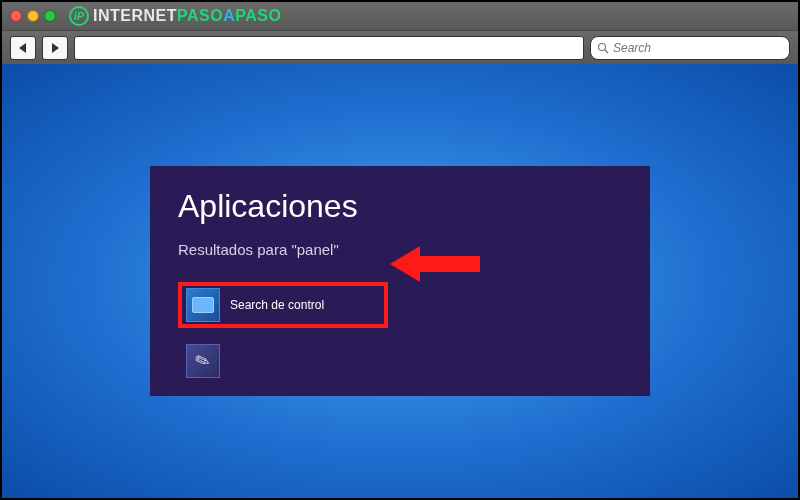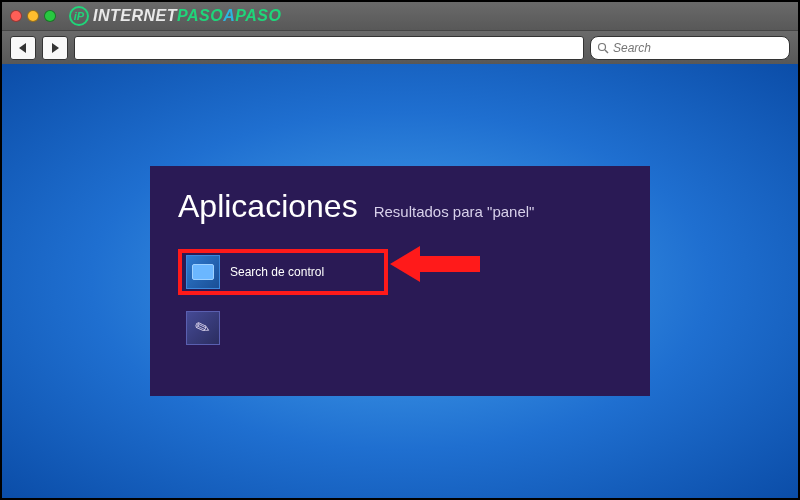--- a/index.html
+++ b/index.html
@@ -43,21 +43,20 @@
       align-items: center;
       justify-content: center;
       color: #1fd67a;
       font-weight: bold;
       font-size: 11px;
       font-style: italic;
     }
     .logo-text {
       color: #e9e9e9;
       font-weight: 700;
-      font-style: italic;
       font-size: 16px;
       letter-spacing: .5px;
     }
     .logo-text .accent1 { color: #1fd67a; }
     .logo-text .accent2 { color: #2bb6e0; }
     
     .navbar {
       height: 34px;
       background: linear-gradient(to bottom, #6a6a6a, #585858);
       display: flex;
@@ -122,20 +121,21 @@
       height: 230px;
       background: #2a1a55;
       padding: 22px 28px;
       position: relative;
     }
     .apps-header {
       display: flex;
       align-items: baseline;
       gap: 16px;
       margin-bottom: 24px;
+      flex-direction: column;
     }
     .apps-title {
       color: #fff;
       font-size: 32px;
       font-weight: 300;
     }
     .apps-subtitle {
       color: #d7d0ea;
       font-size: 15px;
       font-weight: 300;

